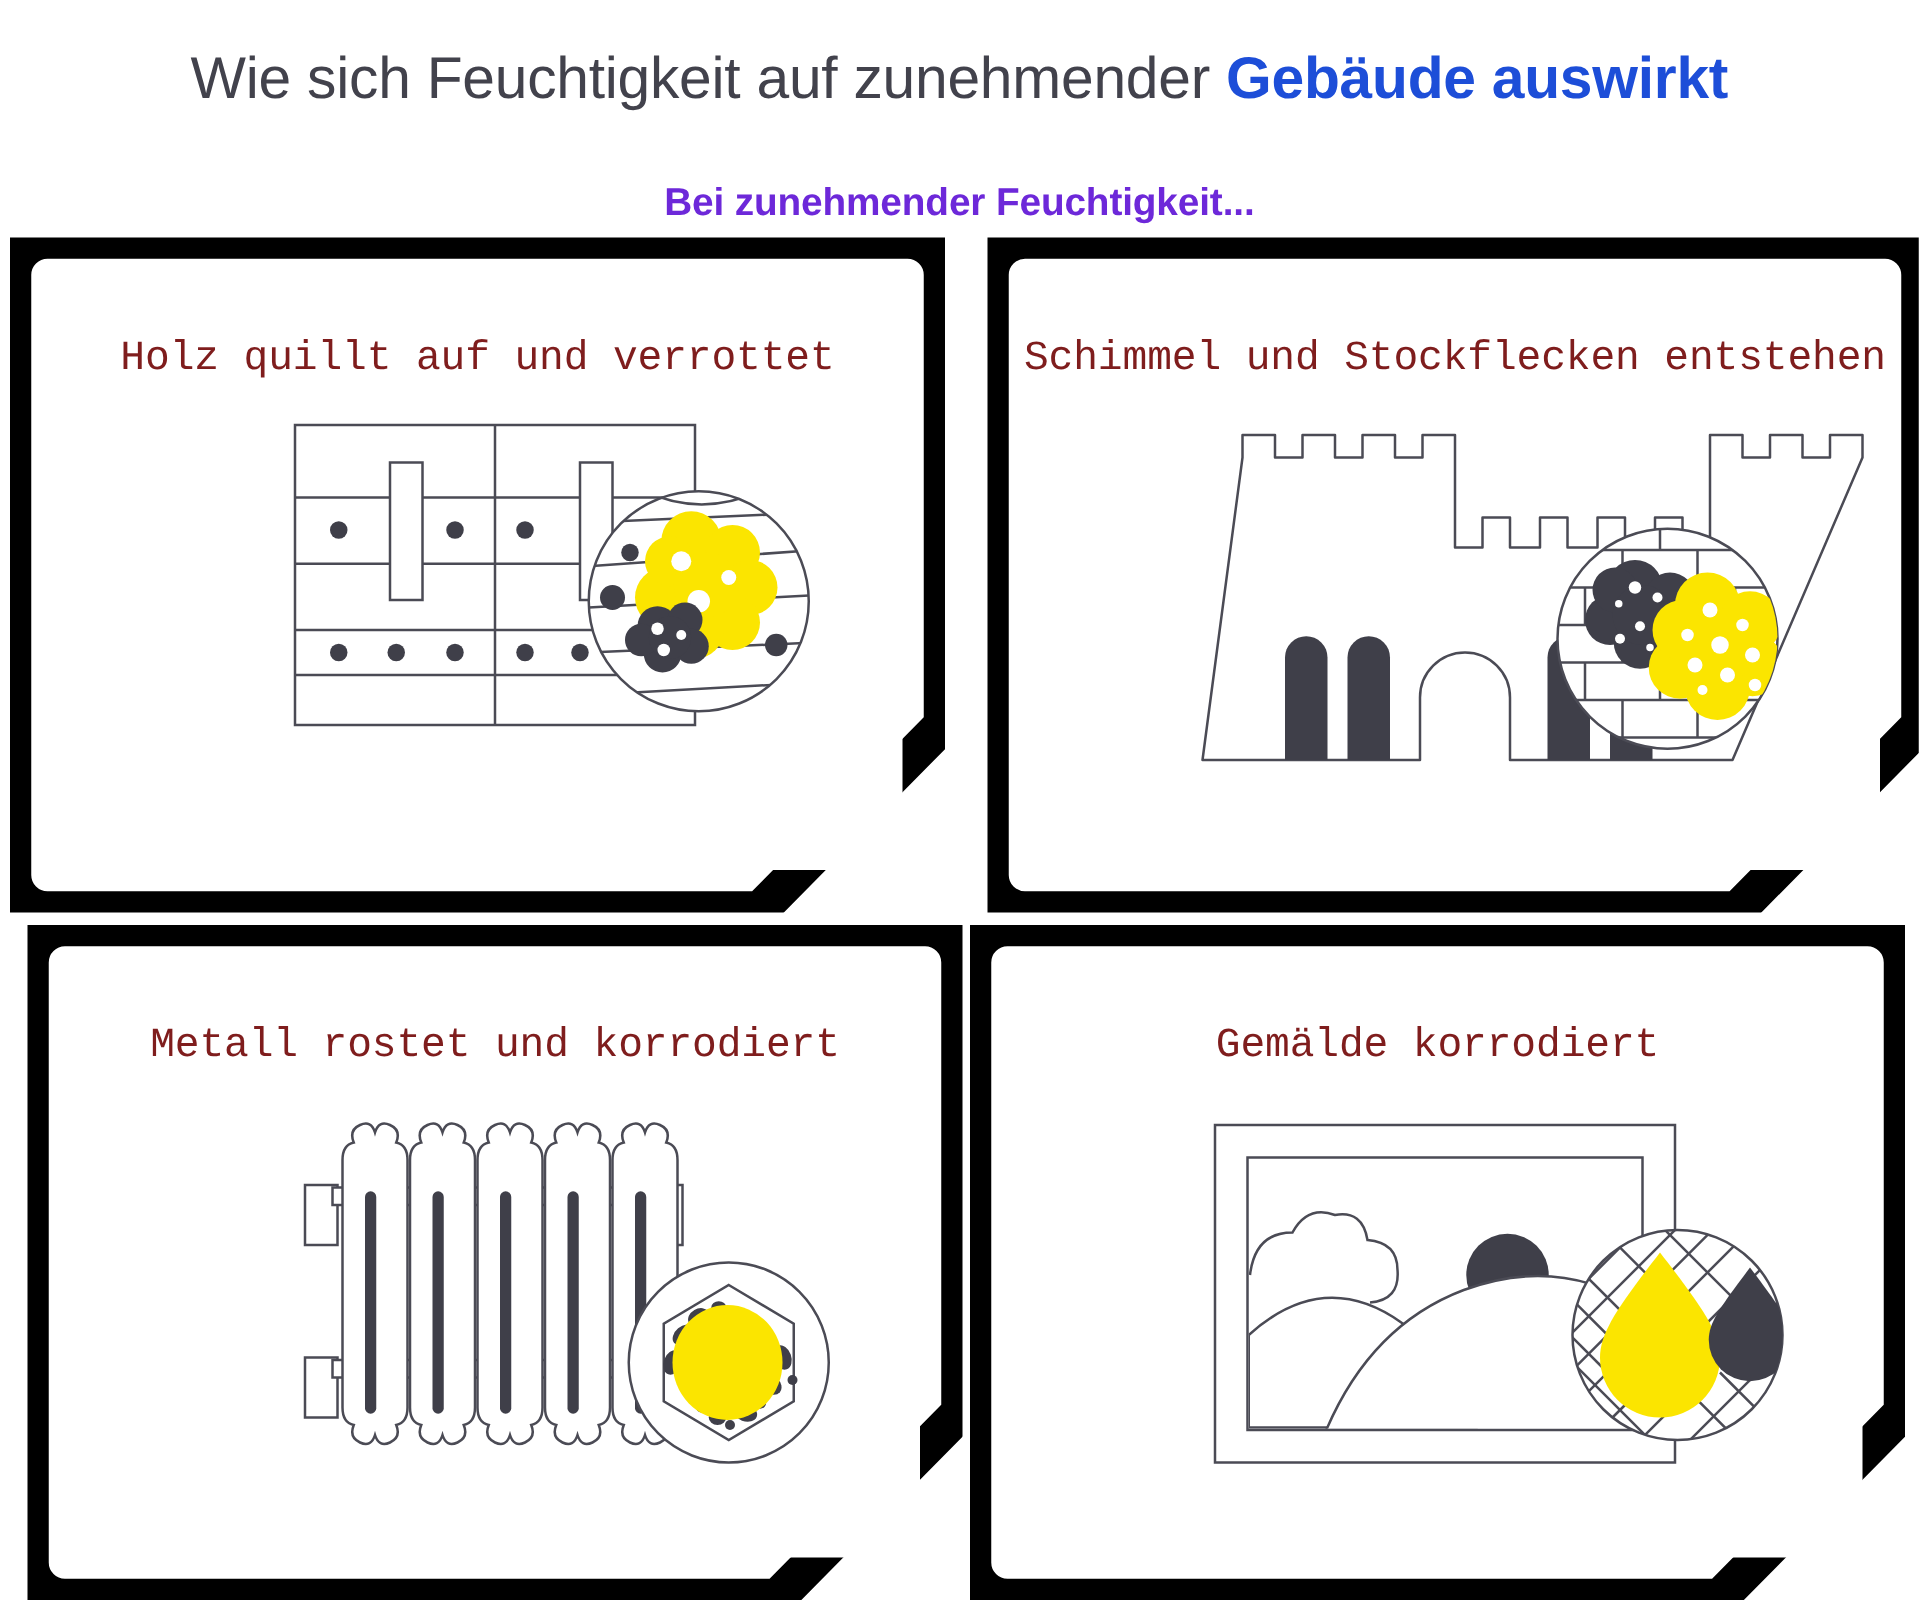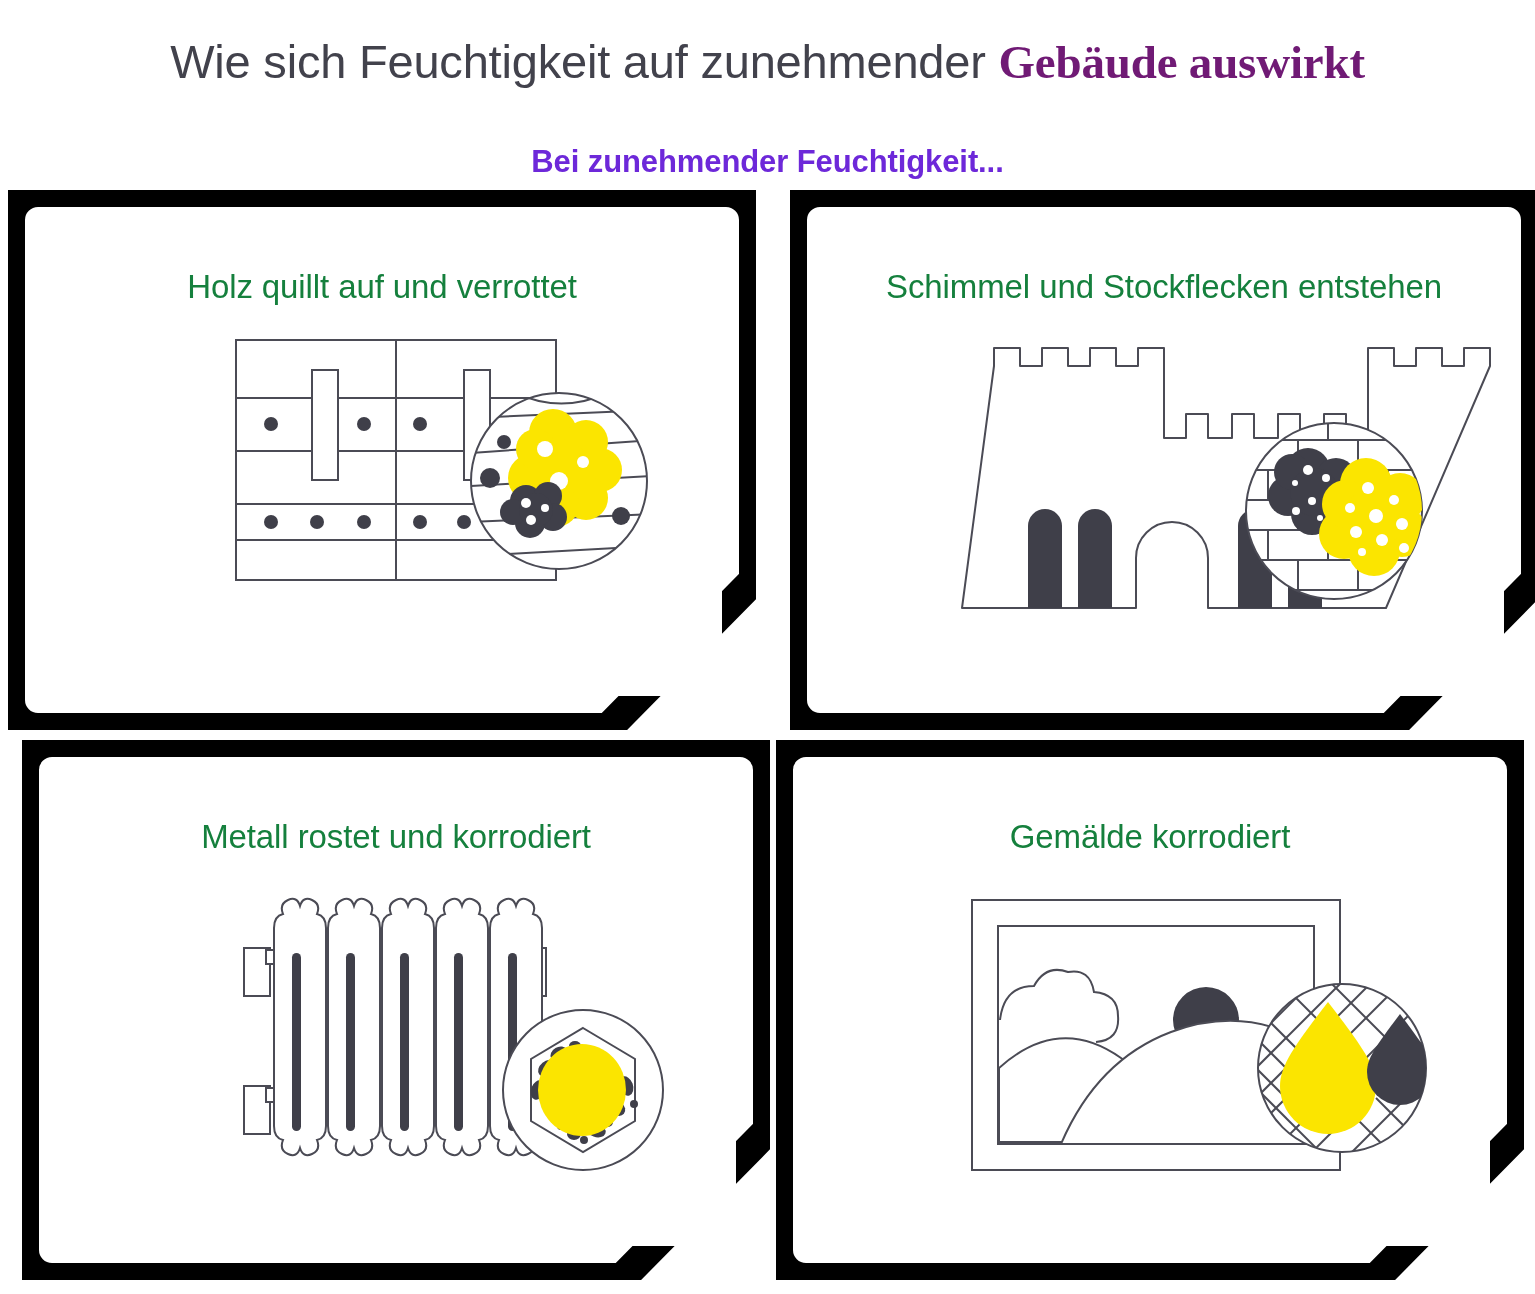--- a/index.html
+++ b/index.html
@@ -11,21 +11,21 @@
   }
   .page { position: relative; width: 1535px; height: 1294px; background:#fff; }
 
   
   .title {
     position: absolute; left: 0; top: 34px; width: 1535px;
     text-align: center;
     font-size: 47px; font-weight: 300; color: #42424c;
     letter-spacing: -0.2px; white-space: nowrap;
   }
-  .title .b { font-weight: 700; color: #701a75; font-family: Liberation Serif, serif; }
+  .title .b { font-weight: 700; color: #1d4ed8; }
   .subtitle {
     position: absolute; left: 0; top: 144px; width: 1535px;
     text-align: center;
     font-size: 31px; font-weight: 700; color: #6d28d9;
     letter-spacing: -0.1px;
   }
 
   
   .grid {
     position: absolute; left: 8px; top: 190px;
@@ -39,22 +39,22 @@
   .card.c2 { left: 782px; top: 0px;   }
   .card.c3 { left: 14px;  top: 550px; }
   .card.c4 { left: 768px; top: 550px; }
 
   .card-shell { position:absolute; inset:0; }
   .card-shell svg { display:block; width:100%; height:100%; }
 
   .card-title {
     position: absolute; left: 0; top: 78px; width: 100%;
     text-align: center;
-    font-size: 33px; font-weight: 300; color: #15803d;
-    letter-spacing: -0.1px; white-space: nowrap;
+    font-size: 33px; font-weight: 300; color: #7f1d1d;
+    letter-spacing: -0.1px; white-space: nowrap; font-family: Liberation Mono, monospace;
   }
   .card-art {
     position: absolute; left: 0; top: 128px;
     width: 100%; height: 380px;
   }
   .card-art svg { display:block; width:100%; height:100%; }
 </style>
 </head>
 <body>
 

